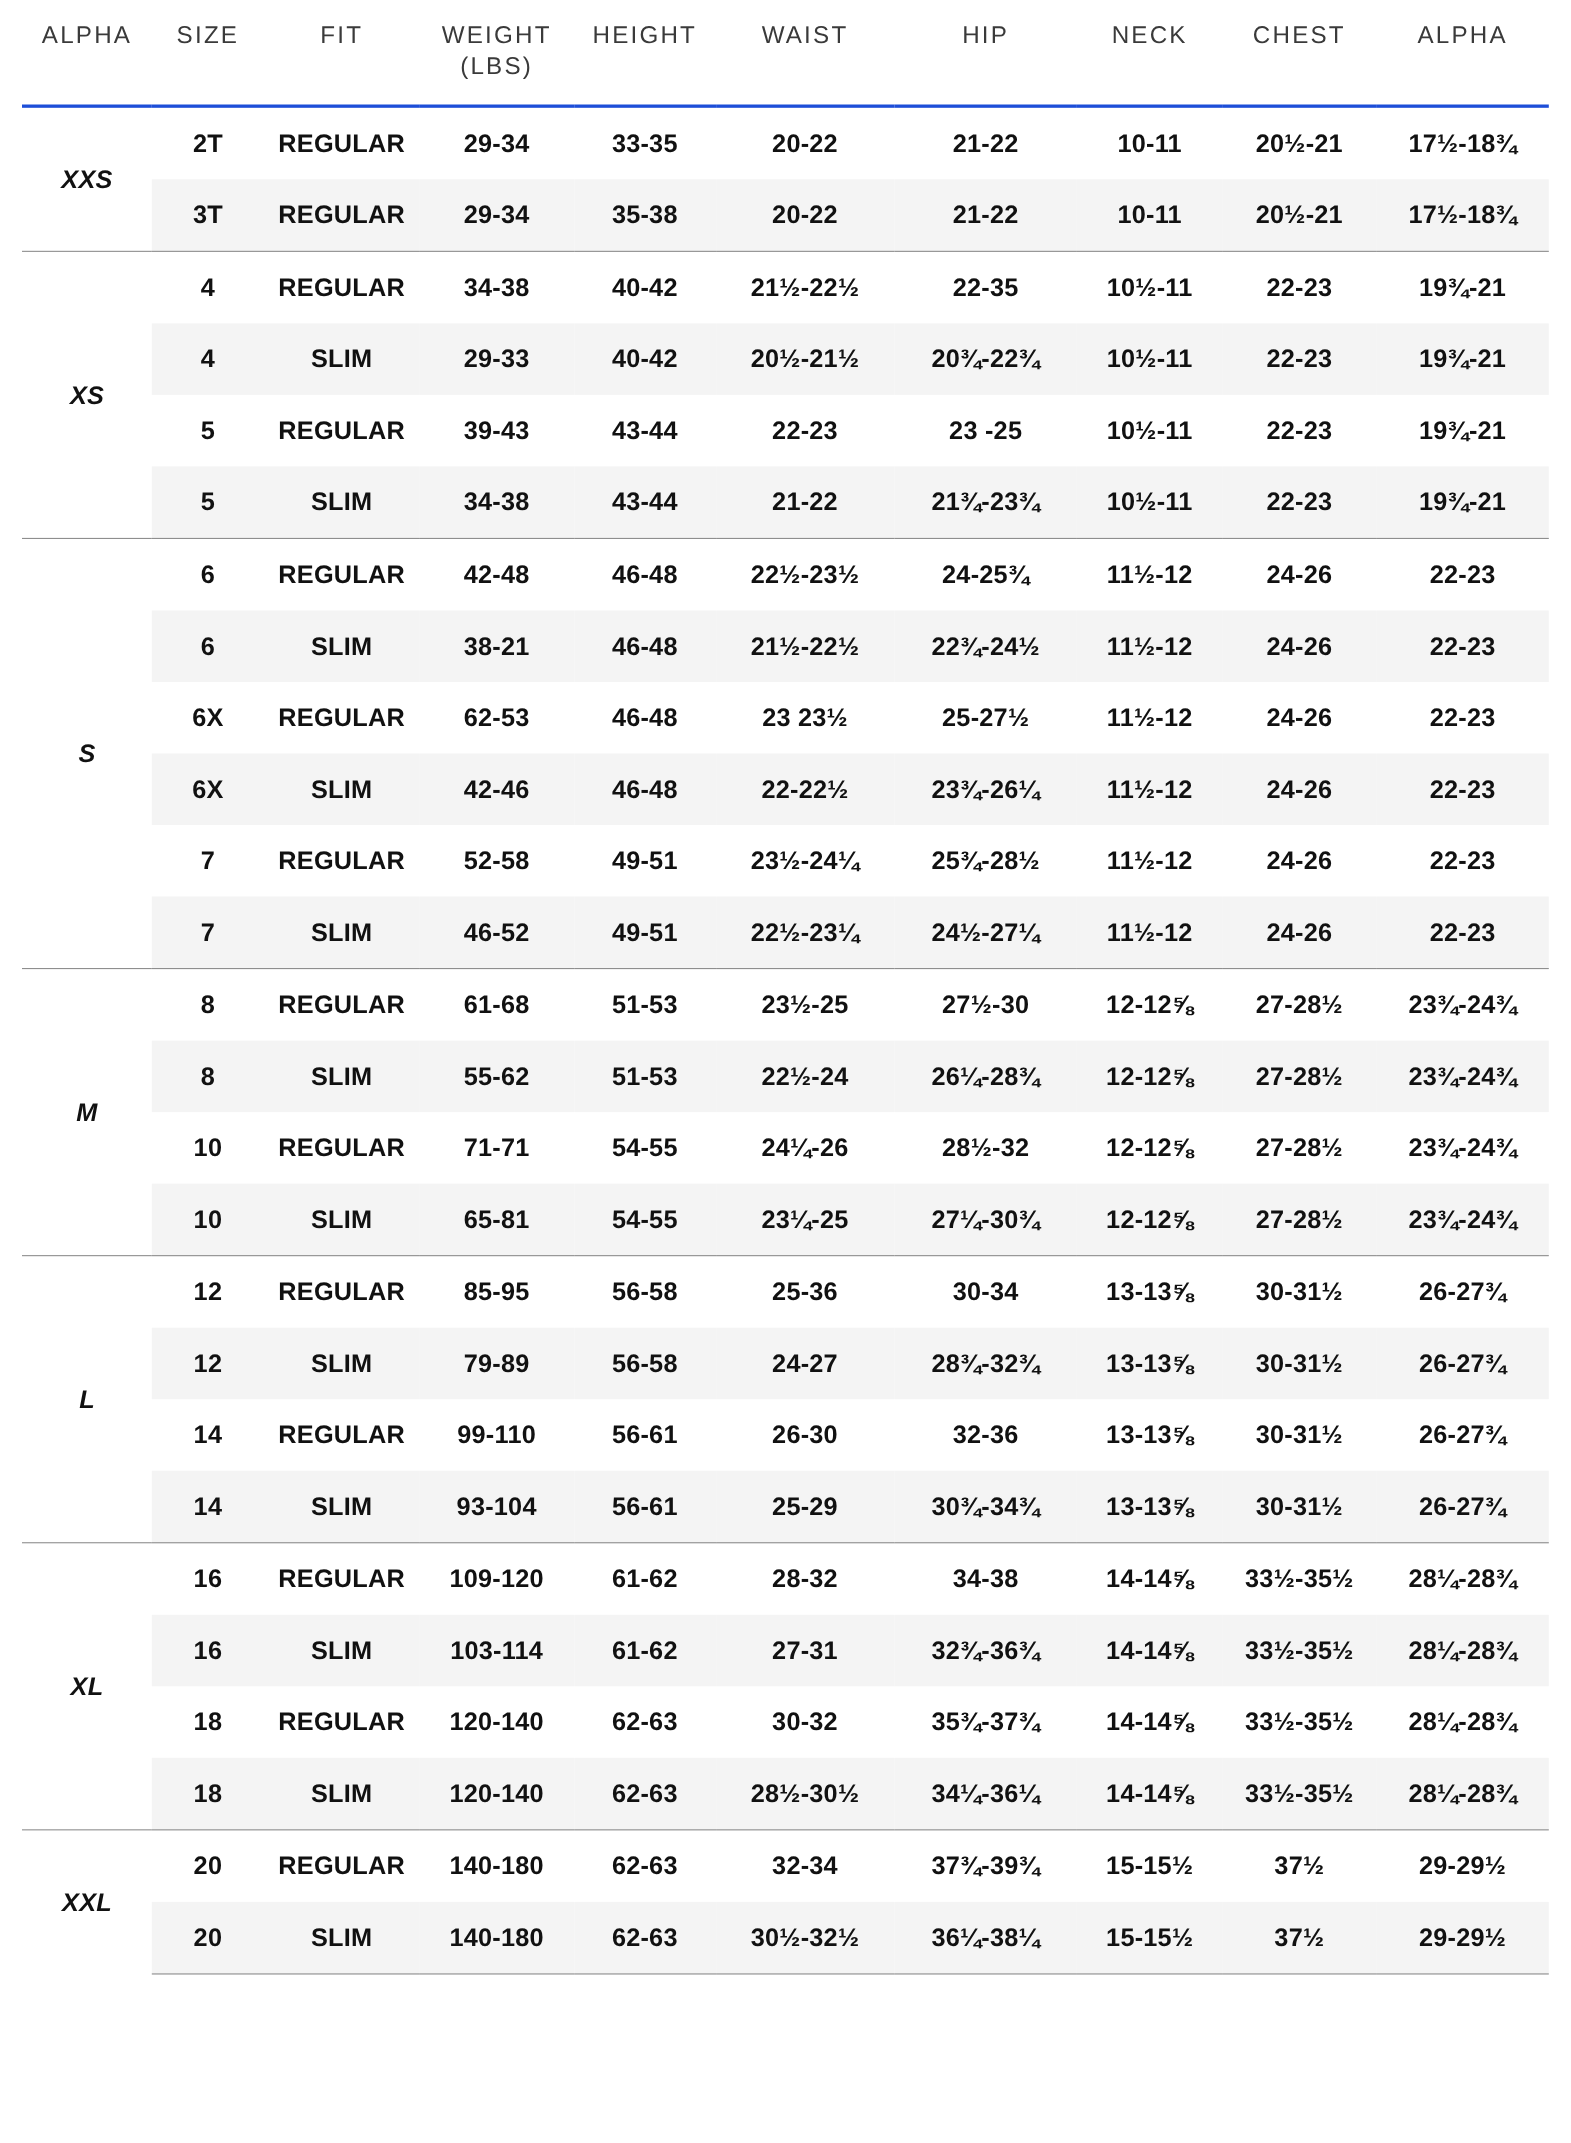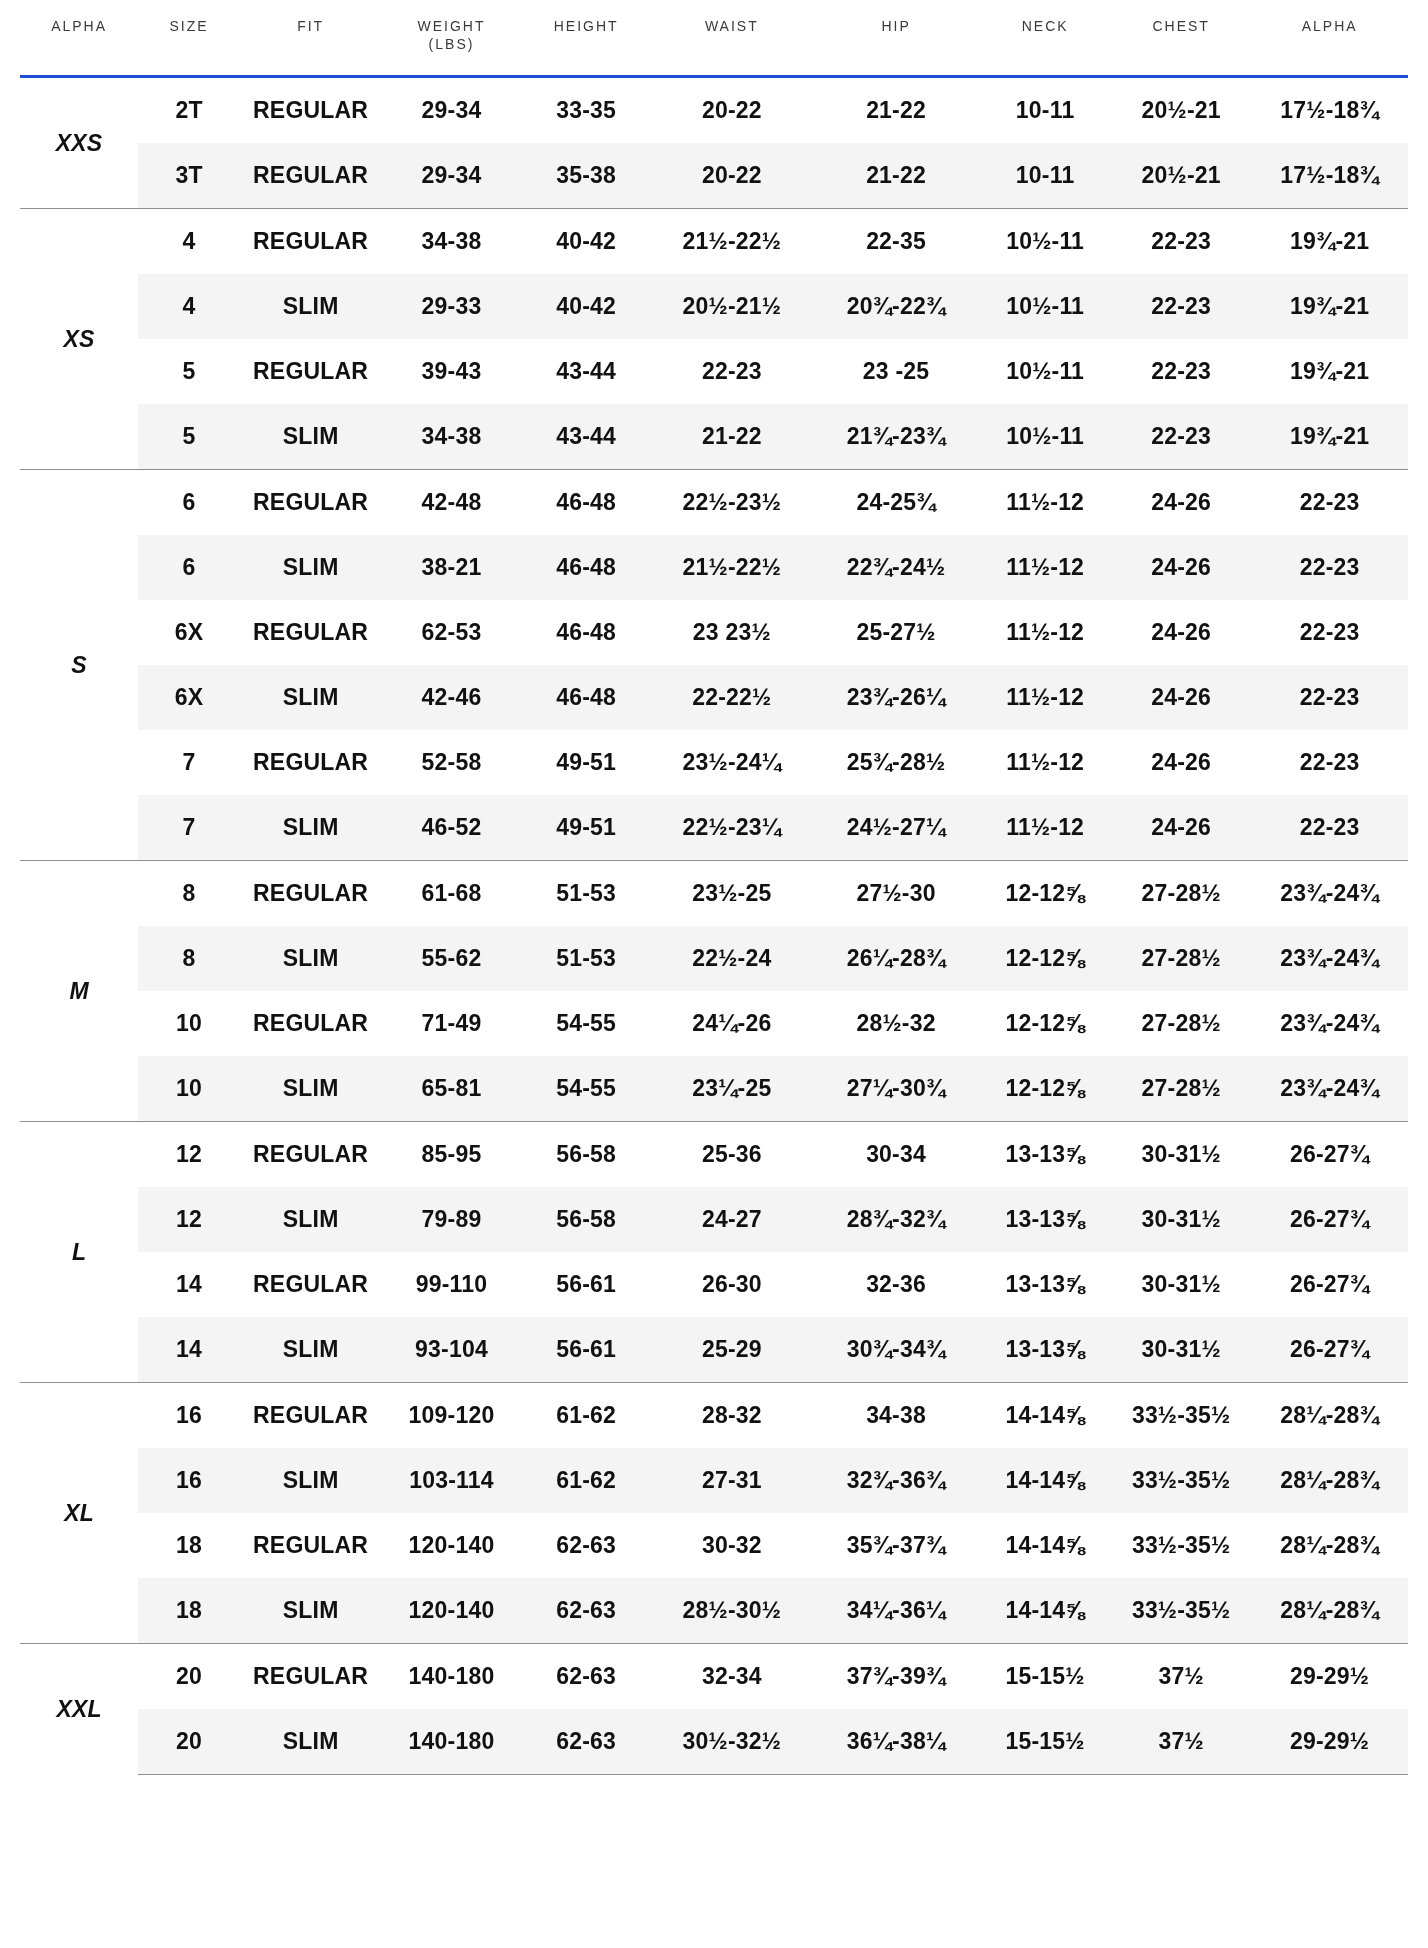--- a/index.html
+++ b/index.html
@@ -17,21 +17,21 @@
     width: 1428px;
     box-sizing: border-box;
     padding: 0 20px 30px 20px;
   }
   table.size-chart {
     border-collapse: collapse;
     width: 100%;
     table-layout: fixed;
   }
   table.size-chart thead th {
-    font-size: 14px;
+    font-size: 22px;
     font-weight: 400;
     letter-spacing: 2.0px;
     color: #3a3a3a;
     padding: 18px 2px 22px 2px;
     vertical-align: top;
     text-align: center;
     line-height: 1.25;
   }
   col.c-alpha   { width: 8.6%; }
   col.c-size    { width: 7.4%; }
@@ -265,21 +265,21 @@
           <td>51-53</td>
           <td>22½-24</td>
           <td>26¼-28¾</td>
           <td>12-12⅝</td>
           <td>27-28½</td>
           <td>23¾-24¾</td>
         </tr>
         <tr>
           <td>10</td>
           <td>REGULAR</td>
-          <td>71-49</td>
+          <td>71-71</td>
           <td>54-55</td>
           <td>24¼-26</td>
           <td>28½-32</td>
           <td>12-12⅝</td>
           <td>27-28½</td>
           <td>23¾-24¾</td>
         </tr>
         <tr class="shade">
           <td>10</td>
           <td>SLIM</td>

